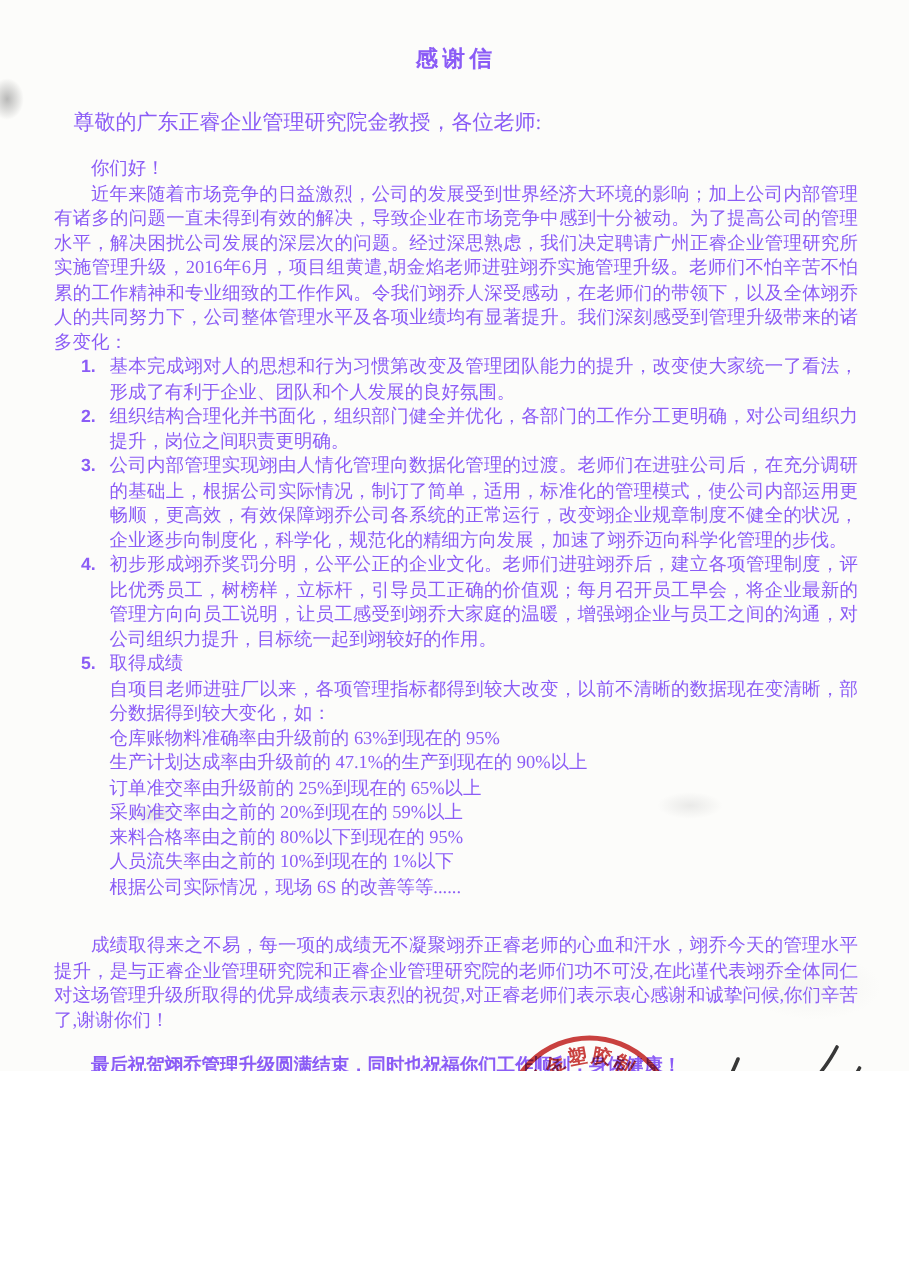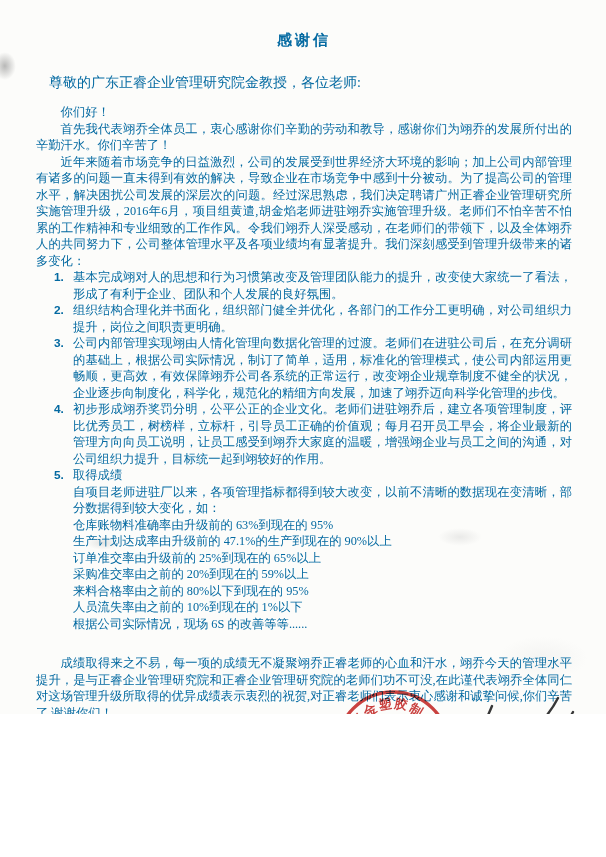--- a/index.html
+++ b/index.html
@@ -1,20 +1,20 @@
 <!DOCTYPE html>
 <html><head>
 <meta charset="utf-8">
 <style>
   html,body{margin:0;padding:0;background:#ffffff;}
   .page{
     position:relative;width:606px;height:714px;margin:0;
     background:#fcfcfa;overflow:hidden;
     font-family:"Liberation Serif","DejaVu Serif",serif;
-    color:#0369a1;
+    color:#8b5cf6;
   }
   .content{
     position:absolute;left:36px;top:32px;width:536px;
     font-size:12.3px;line-height:16.5px;text-align:justify;
   }
   .title{
     text-align:center;font-size:15px;font-weight:bold;
     letter-spacing:3px;margin:0 0 26px 0;
   }
   .salutation{margin:0 0 13px 13px;font-size:14px;}
@@ -62,21 +62,20 @@
   <div class="artifact art-3"></div>
   <div class="artifact art-4"></div>
 
   <div class="content">
     <div class="title">感谢信</div>
 
     <div class="salutation">尊敬的广东正睿企业管理研究院金教授，各位老师:</div>
 
     <p class="greeting">你们好！</p>
 
-    <p class="para">首先我代表翊乔全体员工，衷心感谢你们辛勤的劳动和教导，感谢你们为翊乔的发展所付出的辛勤汗水。你们辛苦了！</p>
     <p class="para">近年来随着市场竞争的日益激烈，公司的发展受到世界经济大环境的影响；加上公司内部管理有诸多的问题一直未得到有效的解决，导致企业在市场竞争中感到十分被动。为了提高公司的管理水平，解决困扰公司发展的深层次的问题。经过深思熟虑，我们决定聘请广州正睿企业管理研究所实施管理升级，2016年6月，项目组黄遣,胡金焰老师进驻翊乔实施管理升级。老师们不怕辛苦不怕累的工作精神和专业细致的工作作风。令我们翊乔人深受感动，在老师们的带领下，以及全体翊乔人的共同努力下，公司整体管理水平及各项业绩均有显著提升。我们深刻感受到管理升级带来的诸多变化：</p>
 
     <div class="li">
       <span class="num">1.</span>
       <div>基本完成翊对人的思想和行为习惯第改变及管理团队能力的提升，改变使大家统一了看法，形成了有利于企业、团队和个人发展的良好氛围。</div>
     </div>
     <div class="li">
       <span class="num">2.</span>
       <div>组织结构合理化并书面化，组织部门健全并优化，各部门的工作分工更明确，对公司组织力提升，岗位之间职责更明确。</div>
     </div>

